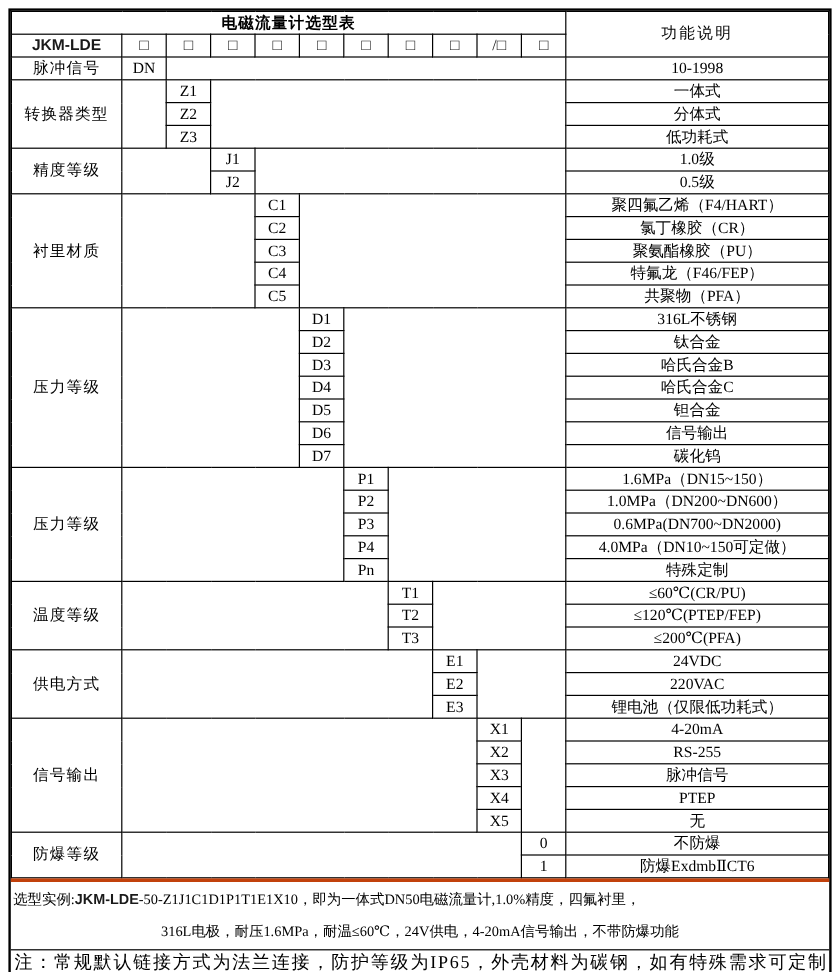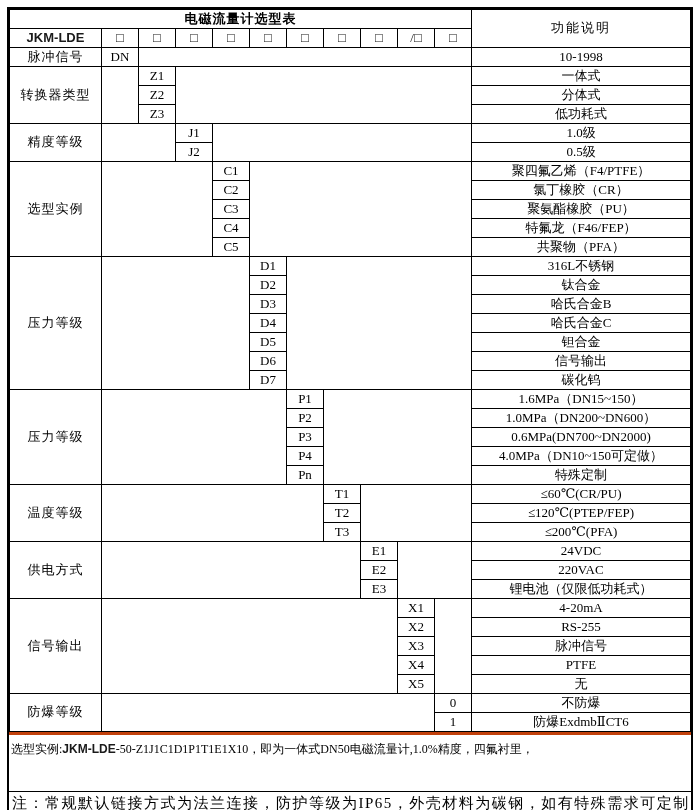--- a/index.html
+++ b/index.html
@@ -121,25 +121,25 @@
           <td colspan="2" rowspan="2"></td>
           <td class="code-cell">J1</td>
           <td colspan="7" rowspan="2"></td>
           <td class="desc-cell">1.0级</td>
         </tr>
         <tr>
           <td class="code-cell">J2</td>
           <td class="desc-cell">0.5级</td>
         </tr>
         <tr>
-          <td class="lbl-cell" rowspan="5">选型实例</td>
+          <td class="lbl-cell" rowspan="5">衬里材质</td>
           <td colspan="3" rowspan="5"></td>
           <td class="code-cell">C1</td>
           <td colspan="6" rowspan="5"></td>
-          <td class="desc-cell">聚四氟乙烯（F4/PTFE）</td>
+          <td class="desc-cell">聚四氟乙烯（F4/HART）</td>
         </tr>
         <tr>
           <td class="code-cell">C2</td>
           <td class="desc-cell">氯丁橡胶（CR）</td>
         </tr>
         <tr>
           <td class="code-cell">C3</td>
           <td class="desc-cell">聚氨酯橡胶（PU）</td>
         </tr>
         <tr>
@@ -244,37 +244,38 @@
         <tr>
           <td class="code-cell">X2</td>
           <td class="desc-cell">RS-255</td>
         </tr>
         <tr>
           <td class="code-cell">X3</td>
           <td class="desc-cell">脉冲信号</td>
         </tr>
         <tr>
           <td class="code-cell">X4</td>
-          <td class="desc-cell">PTFE</td>
+          <td class="desc-cell">PTEP</td>
         </tr>
         <tr>
           <td class="code-cell">X5</td>
           <td class="desc-cell">无</td>
         </tr>
         <tr>
           <td class="lbl-cell" rowspan="2">防爆等级</td>
           <td colspan="9" rowspan="2"></td>
           <td class="code-cell">0</td>
           <td class="desc-cell">不防爆</td>
         </tr>
         <tr>
           <td class="code-cell">1</td>
           <td class="desc-cell">防爆ExdmbⅡCT6</td>
         </tr>
       </tbody>
   </table>
 
   <div class="example">
     <div class="line1"><span>选型实例:</span><b>JKM-LDE</b><span>-50-Z1J1C1D1P1T1E1X10，即为一体式DN50电磁流量计,1.0%精度，四氟衬里，</span></div>
+    <div class="line2">316L电极，耐压1.6MPa，耐温≤60℃，24V供电，4-20mA信号输出，不带防爆功能</div>
   </div>
 
   <div class="note">注：常规默认链接方式为法兰连接，防护等级为IP65，外壳材料为碳钢，如有特殊需求可定制</div>
 </div>
 
 </body></html>

